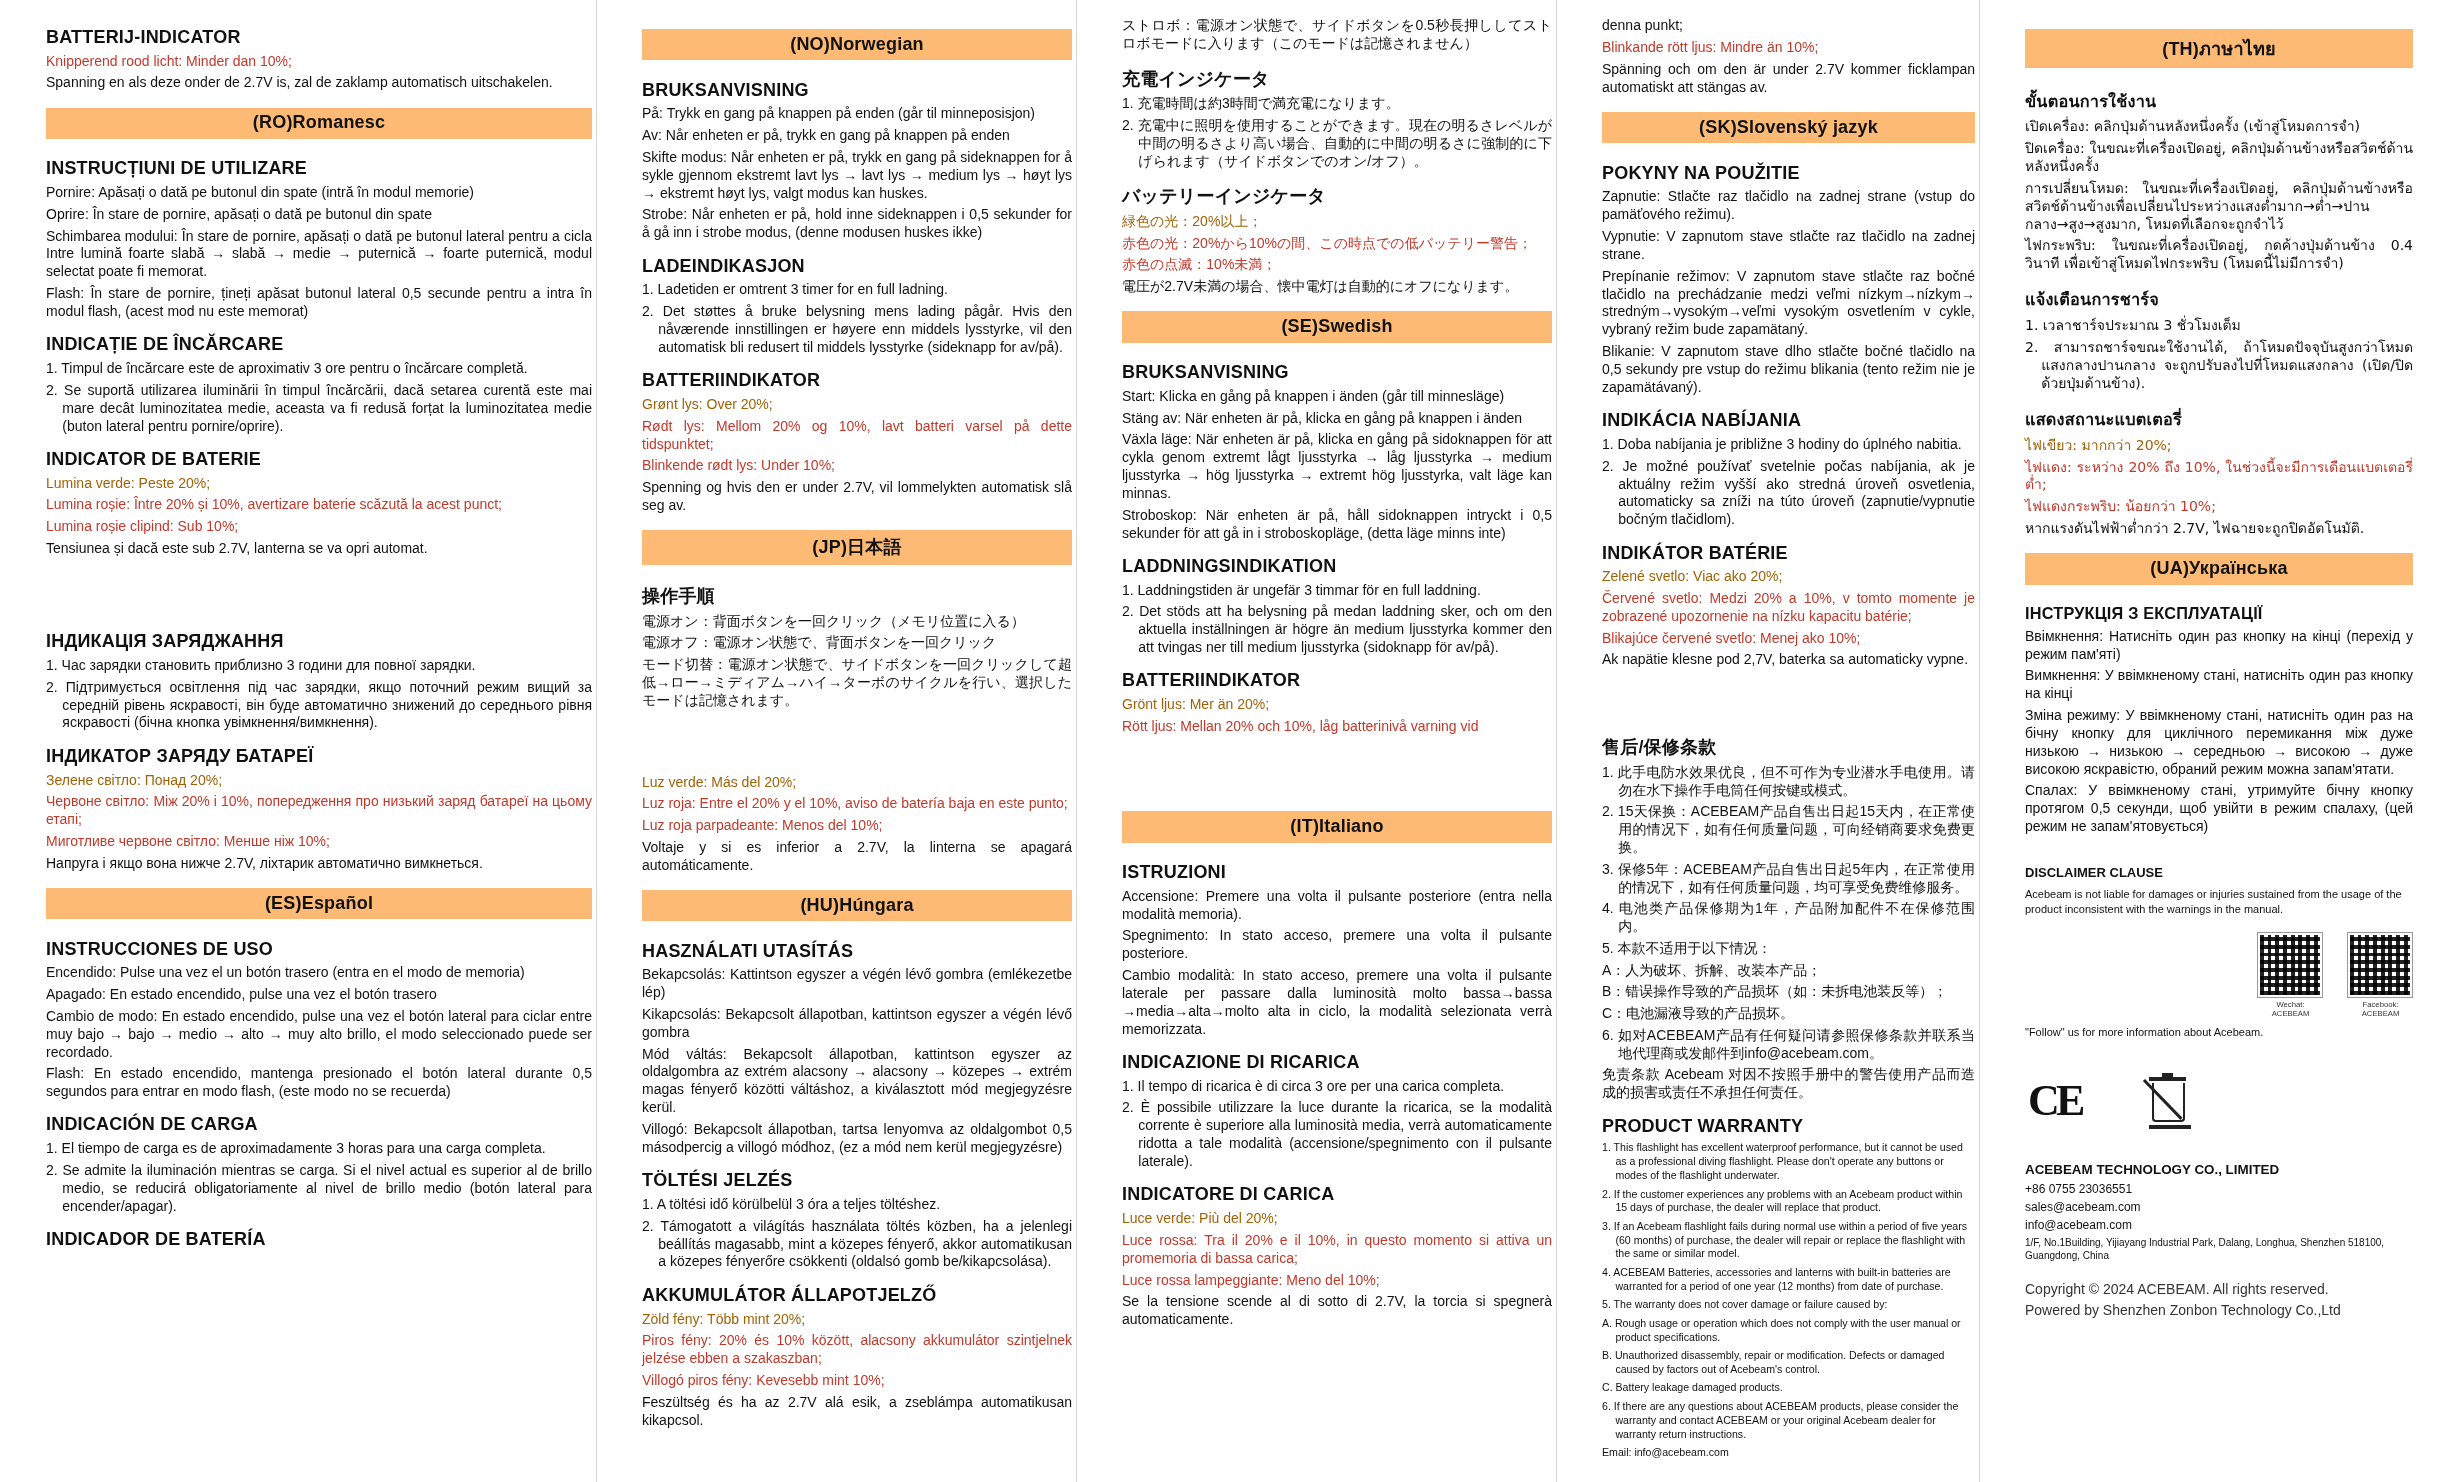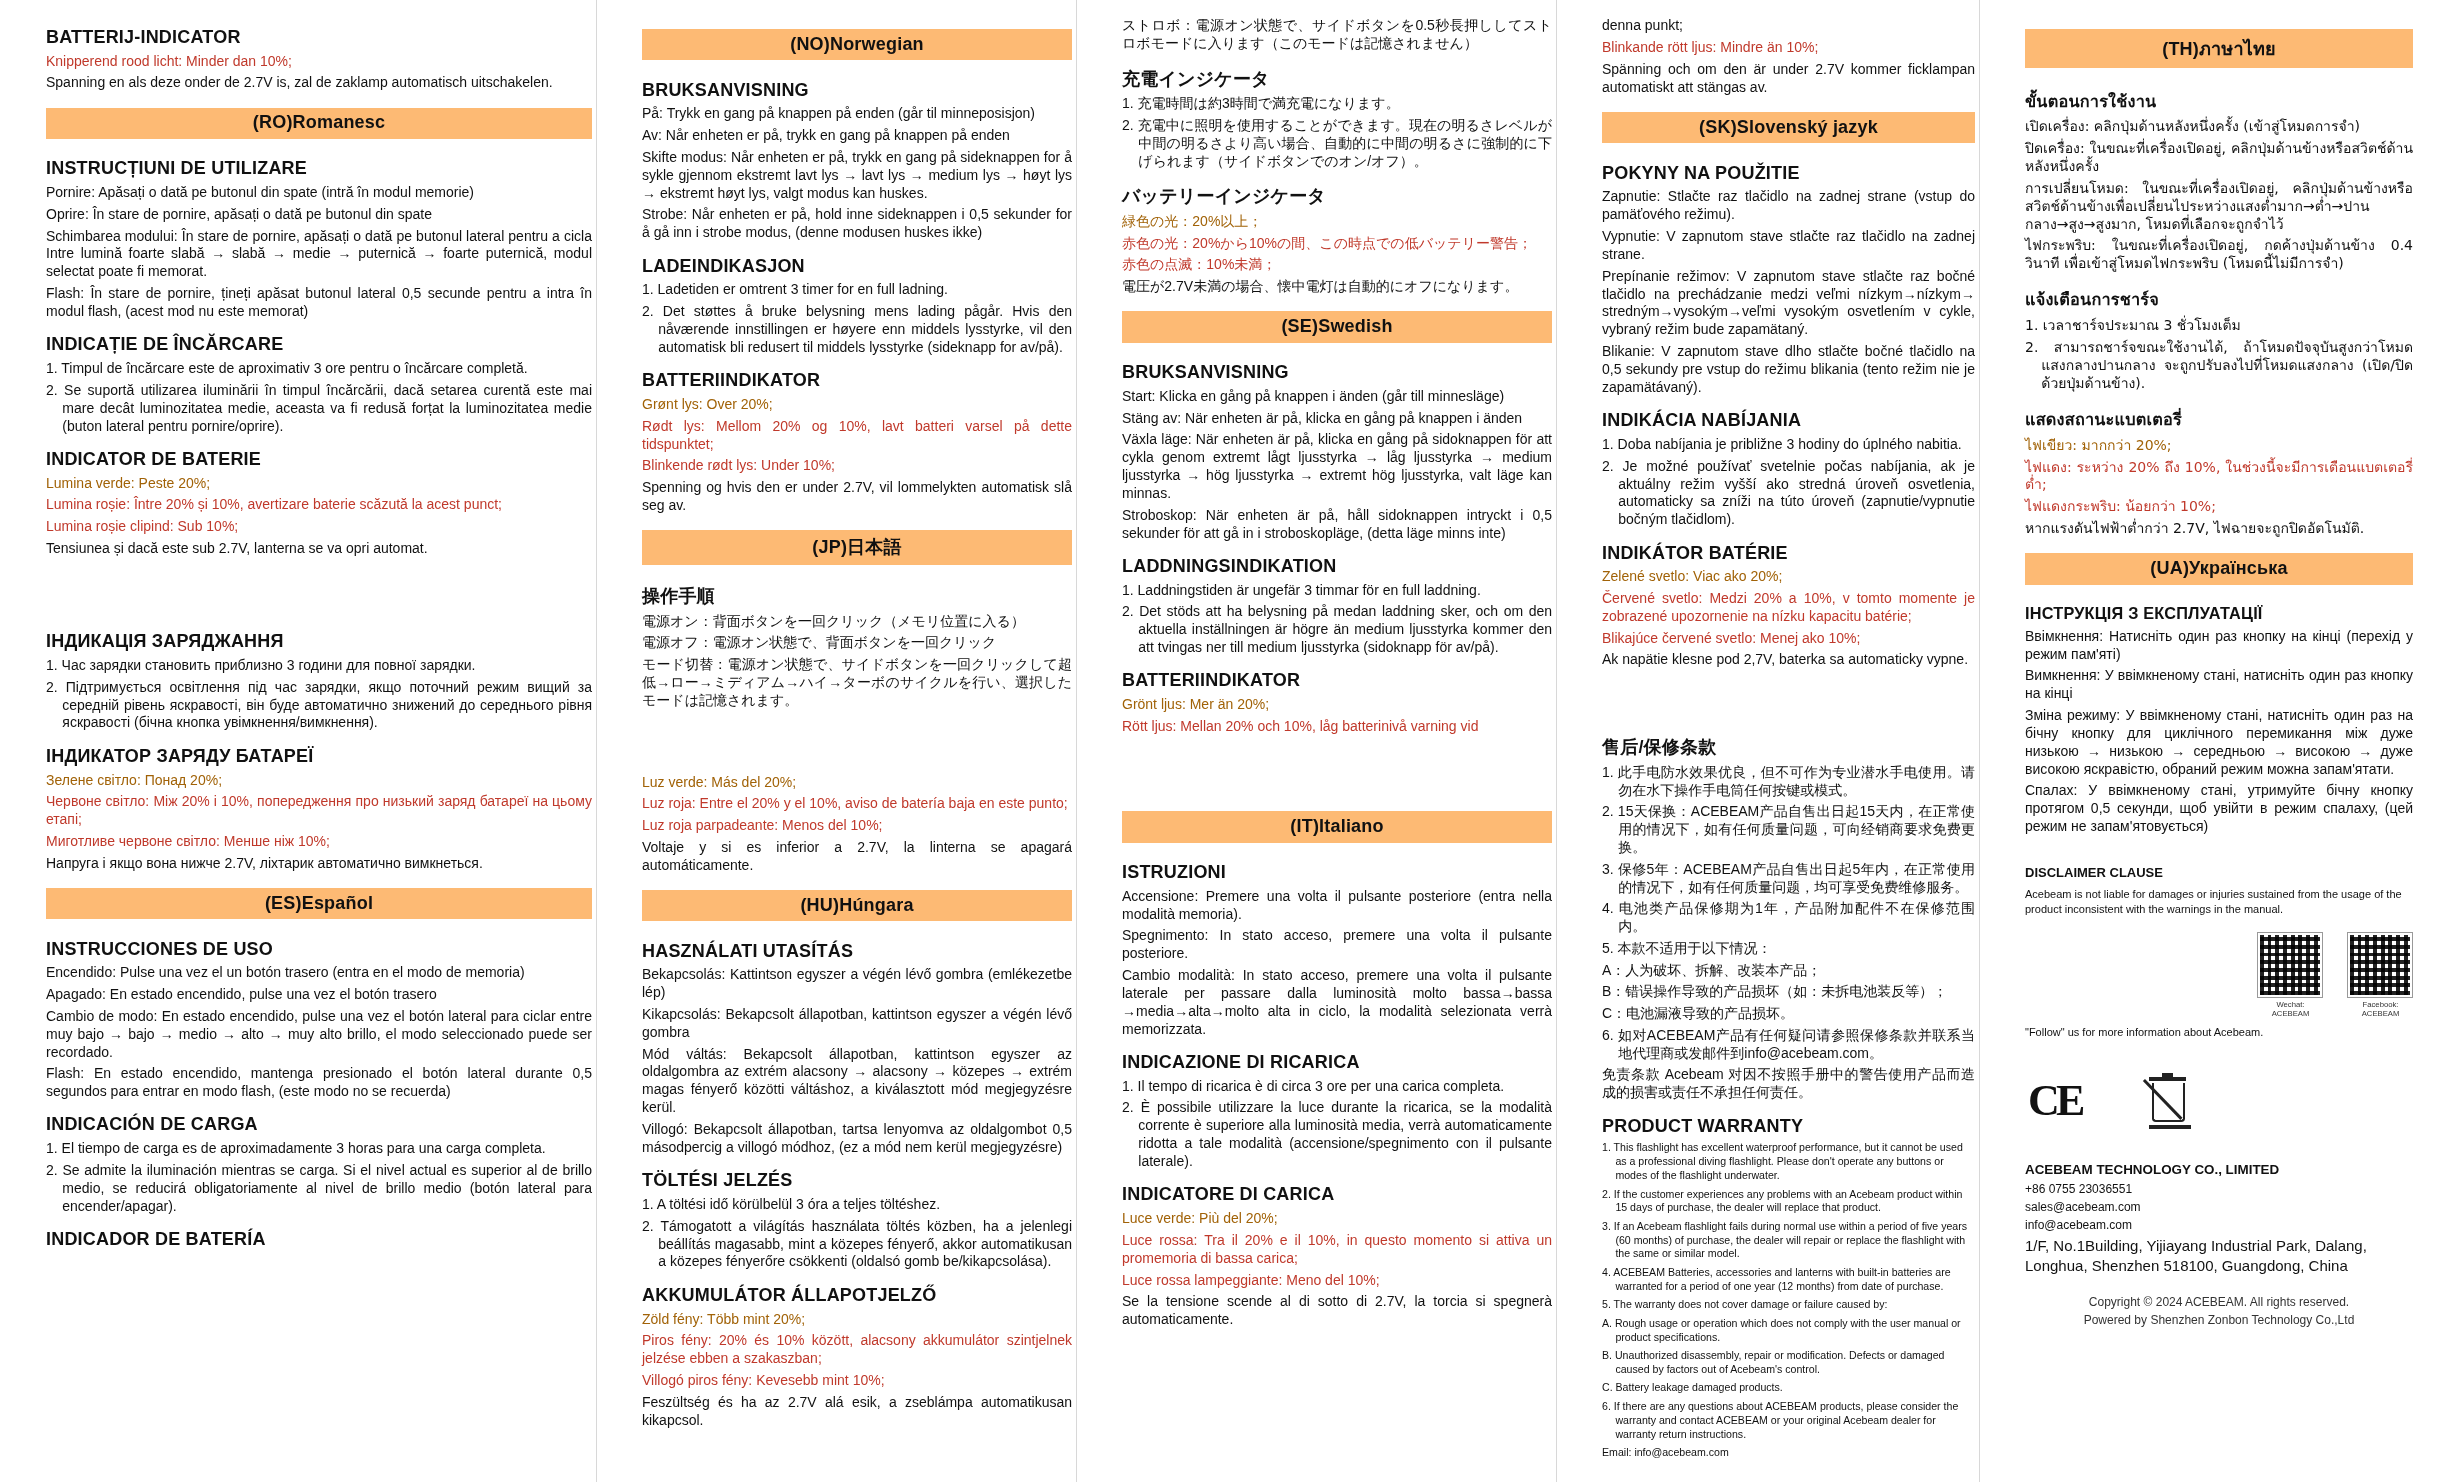--- a/index.html
+++ b/index.html
@@ -88,21 +88,21 @@
   .weee .bin{
     position:absolute;left:3.8px;top:9.6px;width:29px;height:37px;
     border:2.9px solid #222;border-top:none;border-radius:0 0 3.8px 3.8px;
   }
   .weee .lid{position:absolute;left:0;top:3.8px;width:37px;height:3.8px;background:#222;}
   .weee .hand{position:absolute;left:13.4px;top:0px;width:11.5px;height:3.8px;background:#222;}
   .weee .bar{position:absolute;left:0;bottom:0;width:42px;height:3.8px;background:#222;}
   .weee .slash{position:absolute;left:-3.8px;top:5.8px;width:54px;height:2.9px;background:#222;transform:rotate(46deg);transform-origin:left top;}
   .company{font-size:12px;line-height:1.5;margin-top:5.8px;}
   .company .cname{font-weight:bold;font-size:13.4px;}
-  .copy{font-size:12px;line-height:1.4;color:#333;margin-top:17.3px;text-align:center;}
+  .copy{font-size:14px;line-height:1.4;color:#333;margin-top:17.3px;}
   .wty-item{font-size:10.6px;line-height:1.3;margin:0 0 4.8px 0;padding-left:13.4px;text-indent:-13.4px;}
   .jp,.th,.cnfont{font-family:"DejaVu Sans", sans-serif;}
 </style>
 </head>
 <body>
 
 <div class="sheet">
 
   <div class="fold" style="left:596px"></div>
   <div class="fold" style="left:1076px"></div>
@@ -320,21 +320,21 @@
           <div class="bar"></div>
           <div class="slash"></div>
       </div>
     </div>
 
     <div class="company">
       <div class="cname">ACEBEAM TECHNOLOGY CO., LIMITED</div>
       <div>+86 0755 23036551</div>
       <div>sales@acebeam.com</div>
       <div>info@acebeam.com</div>
-      <div style="font-size:15px;line-height:1.35;margin-top:1.9px">1/F, No.1Building, Yijiayang Industrial Park, Dalang, Longhua, Shenzhen 518100, Guangdong, China</div>
+      <div style="font-size:10px;line-height:1.35;margin-top:1.9px">1/F, No.1Building, Yijiayang Industrial Park, Dalang, Longhua, Shenzhen 518100, Guangdong, China</div>
     </div>
 
     <div class="copy">Copyright © 2024 ACEBEAM. All rights reserved.</div>
     <div class="copy" style="margin-top:1.9px">Powered by Shenzhen Zonbon Technology Co.,Ltd</div>
   </div>
 
 </div>
 
 
 </body></html>

